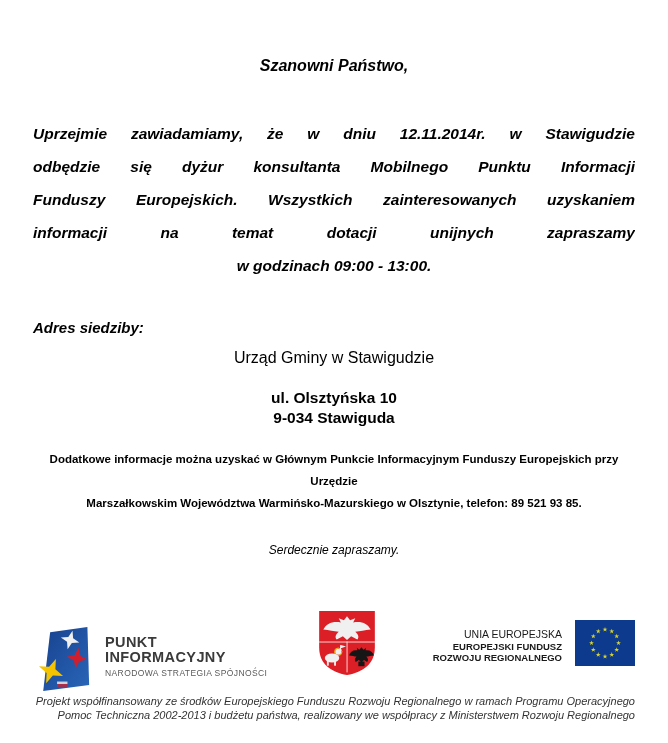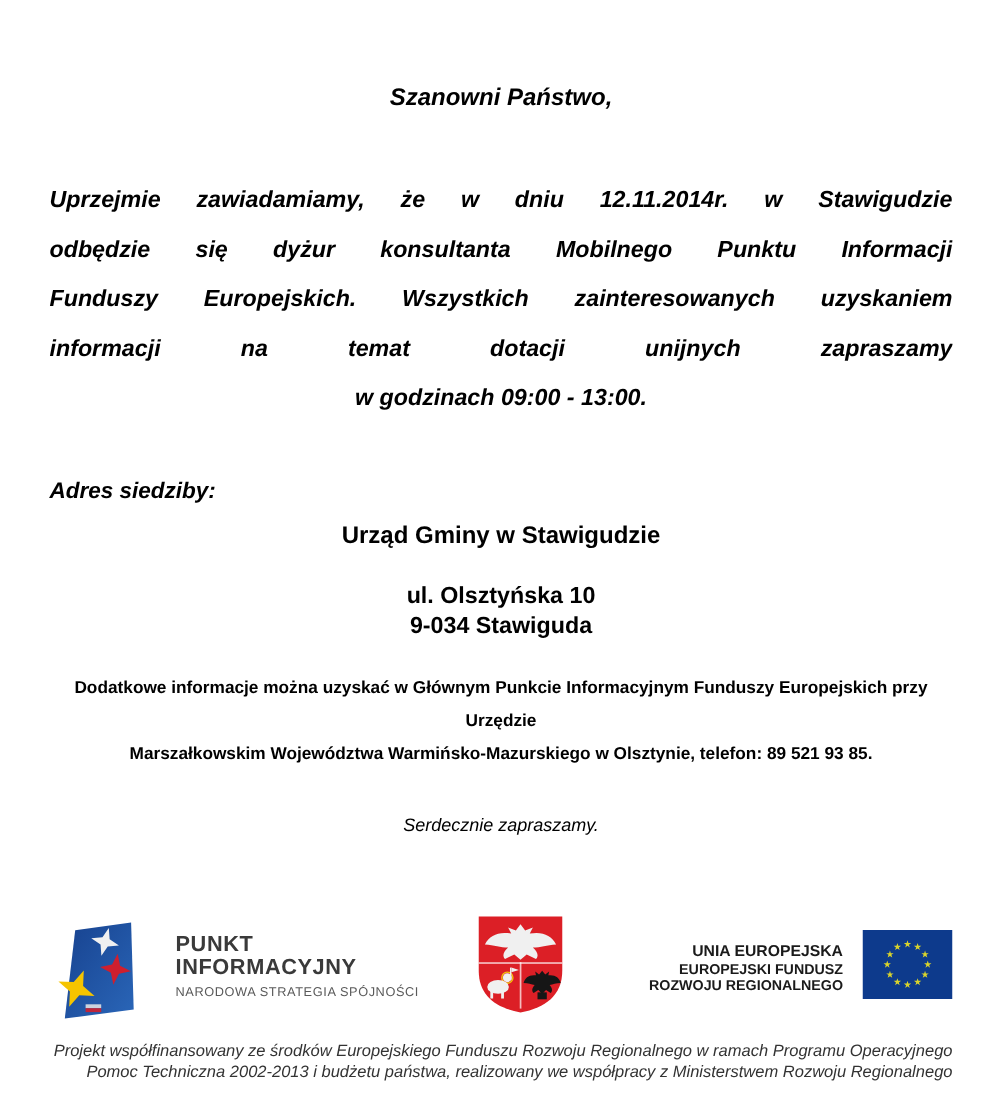--- a/index.html
+++ b/index.html
@@ -21,49 +21,49 @@
     text-align:justify;text-align-last:justify;
   }
   .para .cline{line-height:33px;height:33px;text-align:center;}
 
   .address-heading{
     margin-top:36px;line-height:20px;
     font-size:15px;font-weight:bold;font-style:italic;
   }
   .address-office{
     margin-top:10px;text-align:center;line-height:20px;
-    font-size:16px;font-weight:bold;
+    font-size:16px;font-weight:normal;
   }
   .address-block{
     margin-top:20px;text-align:center;line-height:19.5px;
     font-size:15.5px;font-weight:bold;
   }
 
   .smallprint{
     margin-top:21px;text-align:center;line-height:22px;
     font-size:11.5px;font-weight:bold;
   }
 
   .closing{
     margin-top:26px;text-align:center;line-height:20px;
     font-size:12px;font-style:italic;
   }
 
   .logos{position:relative;margin-top:50px;height:74px;}
 
-  .logo-nss{position:absolute;left:5px;top:2px;display:flex;gap:27px;}
+  .logo-nss{position:absolute;left:5px;top:14px;display:flex;gap:15px;}
   .nss-text{margin-top:11px;color:#3a3a3a;}
   .nss-title{font-size:14.5px;font-weight:bold;line-height:15px;letter-spacing:.4px;}
   .nss-sub{margin-top:3px;font-size:8.5px;letter-spacing:.4px;color:#5a5a5a;white-space:nowrap;}
 
   .coa{position:absolute;left:283px;top:0;}
 
   .logo-eu{position:absolute;right:0;top:10px;display:flex;align-items:center;gap:13px;}
   .eu-text{text-align:right;color:#1a1a1a;}
-  .eu-l1{font-size:10.5px;font-weight:bold;line-height:13px;}
+  .eu-l1{font-size:10.5px;font-weight:normal;line-height:13px;}
   .eu-l23{font-size:9.5px;font-weight:bold;line-height:11px;white-space:nowrap;}
 
   .footer{
     margin-top:10px;text-align:right;line-height:14px;
     font-size:11px;font-style:italic;color:#333;
   }
 </style>
 </head>
 <body>
 

